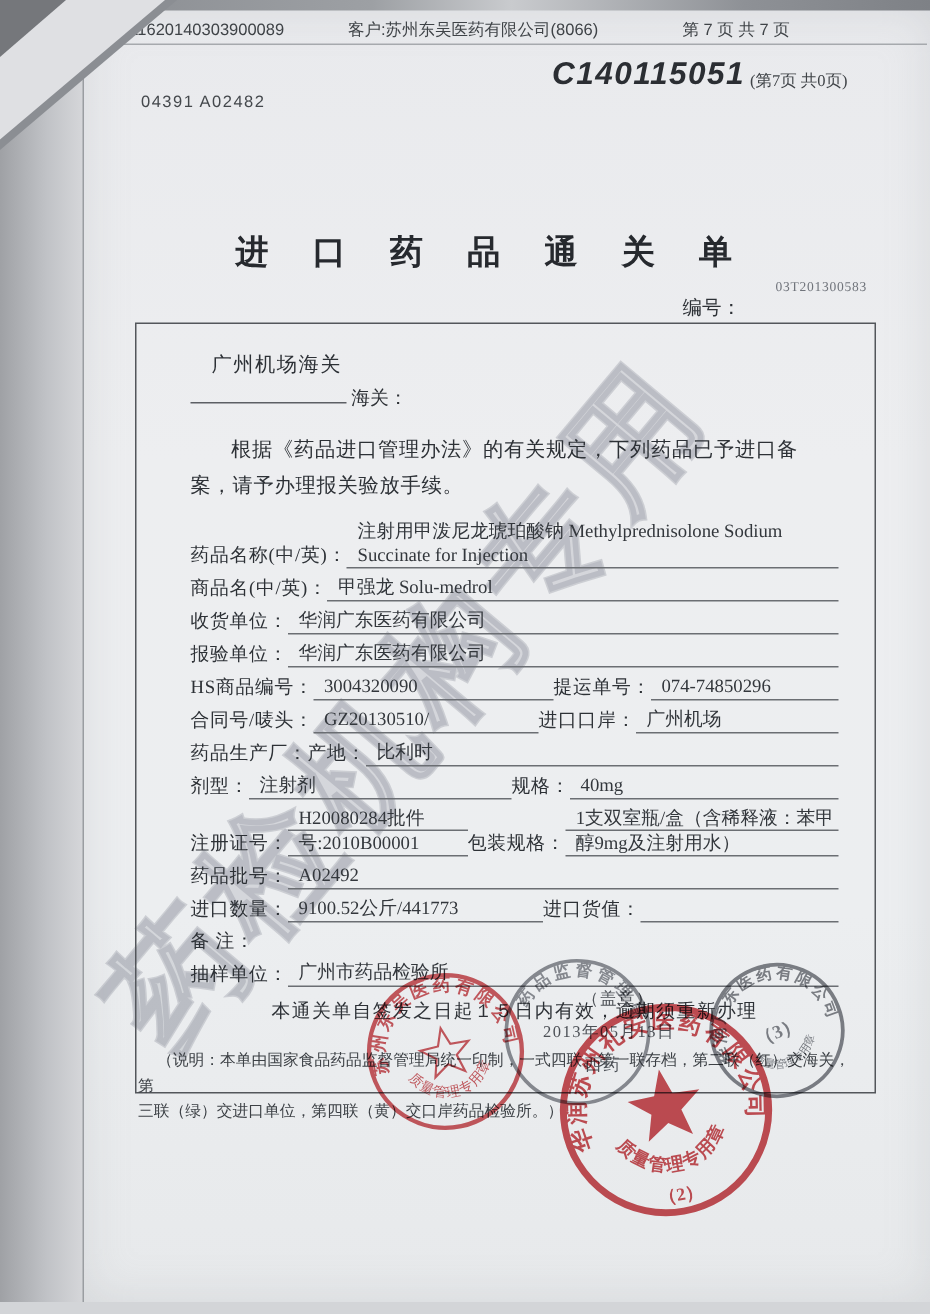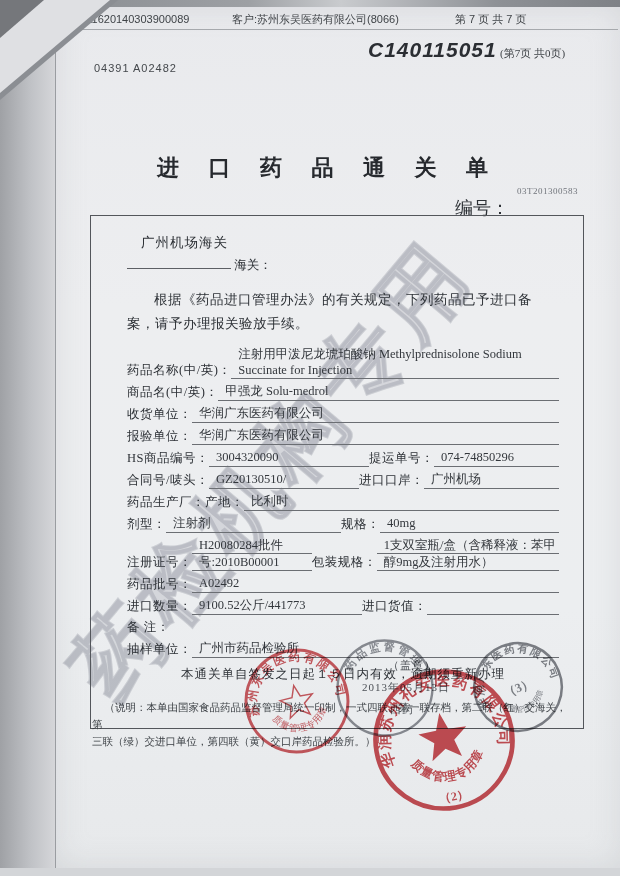--- a/index.html
+++ b/index.html
@@ -26,21 +26,21 @@
   .hdr{font-family:Liberation Sans, sans-serif;font-size:11px;color:#3f4347;z-index:3;white-space:nowrap;}
   .hdr-line{left:28px;top:29px;width:590px;height:1px;background:#a6a9ad;z-index:3;}
   .doc-code{left:368px;top:38px;font-family:"Liberation Sans","DejaVu Sans",sans-serif;
     font-size:21px;font-weight:bold;font-style:italic;color:#2b2e33;z-index:3;letter-spacing:1px;}
   .doc-code-pages{left:500px;top:46px;font-size:11px;color:#3f4347;z-index:3;}
   .doc-ref{left:94px;top:62px;font-family:"Liberation Sans","DejaVu Sans",sans-serif;
     font-size:11px;color:#44484c;z-index:3;letter-spacing:1px;}
   
   .title{left:140px;top:153px;width:360px;text-align:right;font-size:22px;font-weight:bold;
     letter-spacing:12px;color:#26292e;z-index:3;white-space:nowrap;}
-  .serial-label{left:455px;top:196px;font-size:18px;z-index:3;}
+  .serial-label{left:455px;top:196px;font-size:13px;z-index:3;}
   .serial-value{left:481px;top:186px;font-size:9px;color:#70747b;letter-spacing:.5px;z-index:3;margin-left:36px;}
   
   .box{left:90px;top:215px;width:494px;height:514px;border:1px solid #53565b;z-index:3;
     padding:14px 24px 0 36px;box-sizing:border-box;font-size:12.5px;}
   .customs-name{font-size:13.5px;margin:4px 0 0 14px;letter-spacing:1px;}
   .customs-line{margin-top:3px;height:19px;}
   .blank-underline{display:inline-block;width:104px;height:13px;border-bottom:1px solid #5c5f64;}
   .para{margin-top:14px;line-height:23.5px;font-size:13.5px;letter-spacing:.5px;width:442px;}
   .indent{text-indent:2em;}
   .fields{margin-top:11px;}

